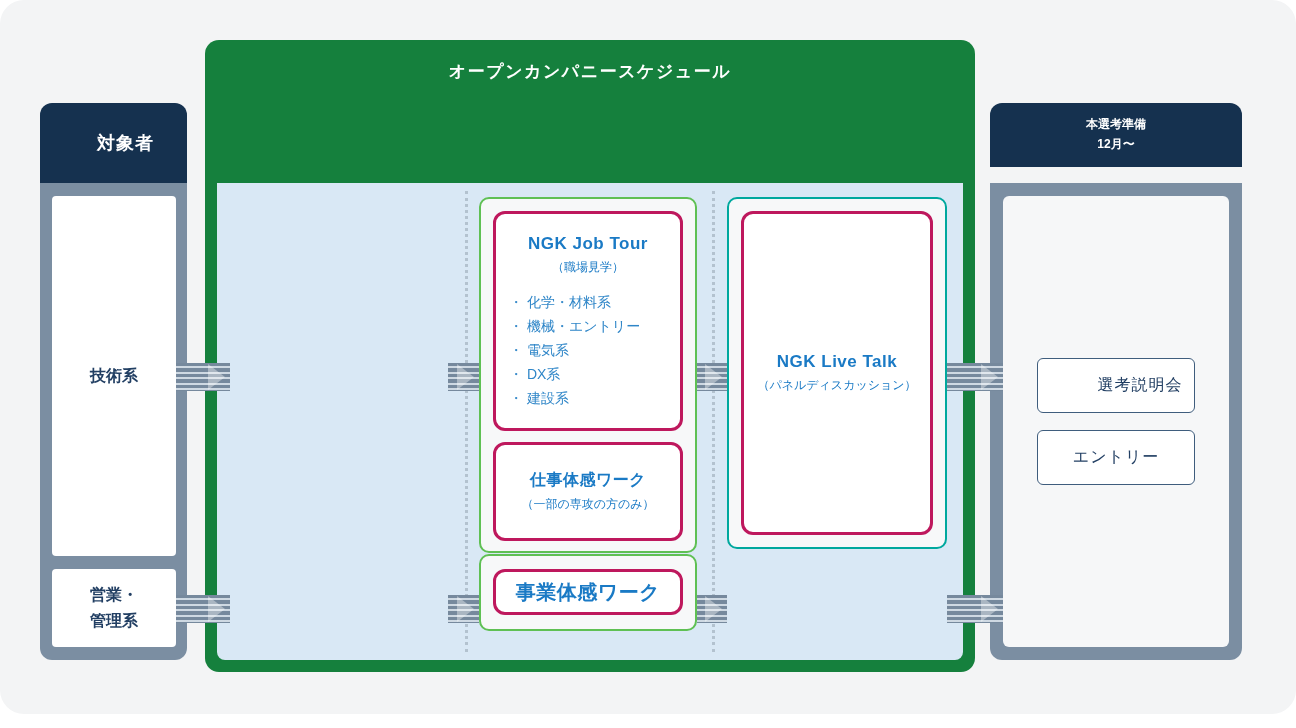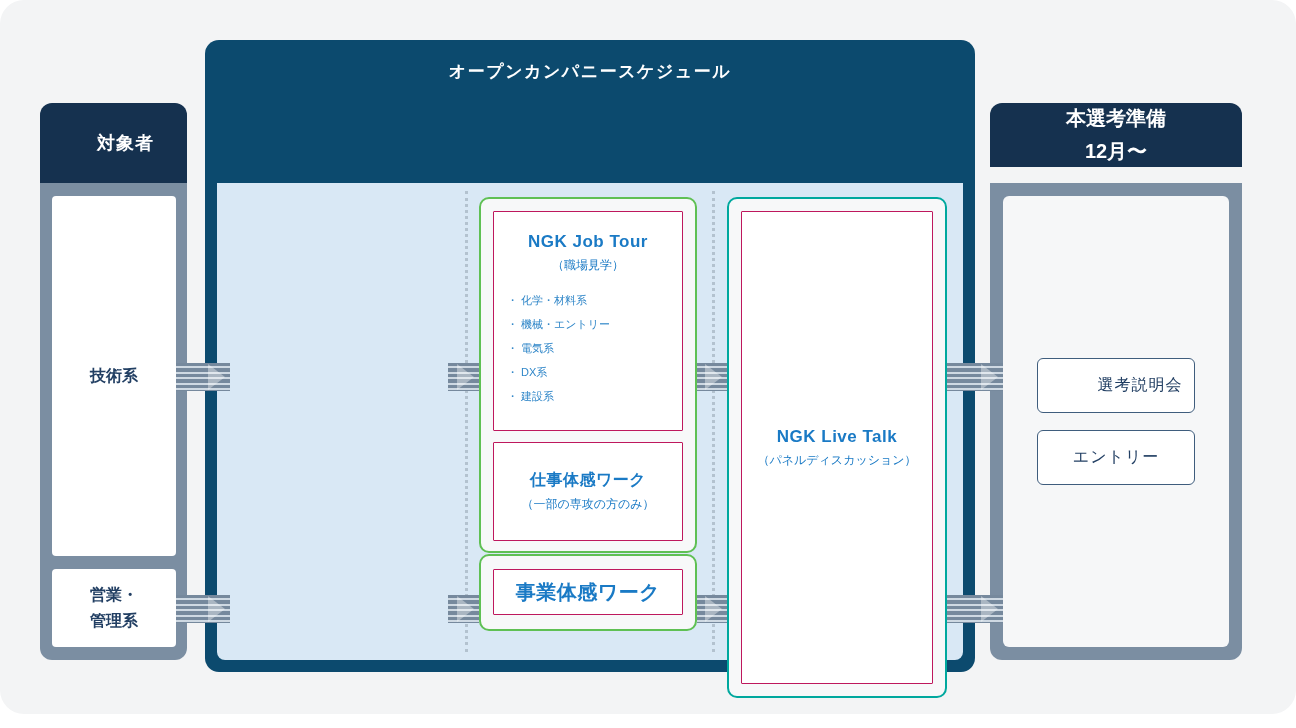--- a/index.html
+++ b/index.html
@@ -12,56 +12,56 @@
     background:#15314f; border-radius:12px 12px 0 0; display:flex; align-items:center; justify-content:center;padding-left:24px; }
   .aud-header span { color:#fff; font-size:18px; font-weight:bold; letter-spacing:1px; }
   .aud-body { position:absolute; left:40px; top:183px; width:147px; height:477px;
     background:#7b8ea2; border-radius:0 0 12px 12px; }
   .aud-box { position:absolute; background:#ffffff; border-radius:4px; display:flex; align-items:center; justify-content:center;
     color:#223f63; font-weight:bold; font-size:16px; text-align:center; white-space:pre-line; line-height:1.6; }
   .aud-box.tech  { left:52px; top:196px; width:124px; height:360px; }
   .aud-box.sales { left:52px; top:569px; width:124px; height:78px; }
 
   
-  .sched { position:absolute; left:205px; top:40px; width:770px; height:632px; background:#0c4a6e; border-radius:14px; }
+  .sched { position:absolute; left:205px; top:40px; width:770px; height:632px; background:#15803d; border-radius:14px; }
   .sched-title { position:absolute; left:0; top:0; width:100%; height:63px; display:flex; align-items:center; justify-content:center;
     color:#ffffff; font-size:17px; font-weight:bold; letter-spacing:1.5px; }
   .band { position:absolute; left:12px; top:63px; width:746px; height:80px; display:flex; }
   .seg { height:80px; display:flex; align-items:center; justify-content:center; }
   .seg.p1 { width:249px; background:#a5d22e; border-radius:8px 0 0 0; }
   .seg.p2 { width:247px; background:#68c24e; }
   .seg.p3 { width:250px; background:#00a89e; border-radius:0 8px 0 0; }
   .phase-chip { width:160px; height:56px; background:#ffffff; border-radius:10px;
     display:flex; flex-direction:column; align-items:center; justify-content:center; }
   .phase-id { font-family:"DejaVu Sans Mono",monospace; font-size:12px; font-weight:bold; color:#15314f; letter-spacing:1px; }
   .phase-period { font-size:19px; font-weight:bold; color:#15314f; margin-top:1px; }
 
   .sched-body { position:absolute; left:12px; top:143px; width:746px; height:477px; background:#d9e8f5; border-radius:0 0 8px 8px; }
   .vsep { position:absolute; top:8px; bottom:8px; width:0; border-left:3px dotted #b3c2cf; }
   .vsep.s1 { left:248px; } .vsep.s2 { left:495px; }
 
   .card { position:absolute; background:#f7f8f9; border-radius:10px; }
   .card.c-p1 { left:13px;  top:14px;  width:218px; height:448px; border:2px solid #a9d233; }
   .card.c-p2 { left:262px; top:14px;  width:218px; height:356px; border:2px solid #5fc054; }
   .card.c-p2b{ left:262px; top:371px; width:218px; height:77px;  border:2px solid #5fc054; }
-  .card.c-p3 { left:510px; top:14px;  width:220px; height:501px; border:2px solid #00a89e; }
-  .inner { position:absolute; background:#ffffff; border:1px solid #be185d; border-radius:1px; }
+  .card.c-p3 { left:510px; top:14px;  width:220px; height:352px; border:2px solid #00a89e; }
+  .inner { position:absolute; background:#ffffff; border:3px solid #be185d; border-radius:12px; }
   .inner.fill { left:12px; top:12px; right:12px; bottom:12px; display:flex; flex-direction:column; align-items:center; justify-content:center; }
   .inner.jobtour { left:12px; top:12px; right:12px; height:220px; text-align:center; padding-top:20px; }
   .inner.workfeel { left:12px; top:243px; right:12px; height:99px; display:flex; flex-direction:column; align-items:center; justify-content:center; }
   .inner.bizfeel { left:12px; top:13px; right:12px; height:46px; display:flex; align-items:center; justify-content:center; }
   .card-title { color:#1a7ac5; font-size:17px; font-weight:bold; letter-spacing:0.5px; }
   .card-sub { color:#1a7ac5; font-size:12px; margin-top:5px; }
   .bullets { list-style:none; text-align:left; margin-top:14px; padding-left:13px; }
-  .bullets li { color:#2f86c8; font-size:11px; line-height:24px; white-space:nowrap; }
+  .bullets li { color:#2f86c8; font-size:14px; line-height:24px; white-space:nowrap; }
 
   
   .prep-header { position:absolute; left:990px; top:103px; width:252px; height:64px; background:#15314f;
     border-radius:12px 12px 0 0; display:flex; align-items:center; justify-content:center;
-    color:#fff; font-size:20px; font-weight:bold; text-align:center; white-space:pre-line; line-height:1.65; }
+    color:#fff; font-size:12px; font-weight:bold; text-align:center; white-space:pre-line; line-height:1.65; }
   .prep-body { position:absolute; left:990px; top:183px; width:252px; height:477px; background:#7b8ea2; border-radius:0 0 12px 12px; }
   .prep-box { position:absolute; left:1003px; top:196px; width:226px; height:451px; background:#f6f7f8; border-radius:6px; }
   .prep-btn { position:absolute; left:1037px; width:158px; height:55px; background:#ffffff; border:1.5px solid #3f5d7d; border-radius:6px;
     display:flex; align-items:center; justify-content:center; color:#223f63; font-size:16px; letter-spacing:1px; cursor:pointer; }
   .prep-btn.b1 { top:358px;padding-left:48px; } .prep-btn.b2 { top:430px; }
 
   
   .flow { position:absolute; height:28px; background-color:#76899d; z-index:30;
     background-image:repeating-linear-gradient(to bottom, rgba(255,255,255,0) 0px, rgba(255,255,255,0) 3.5px, rgba(222,231,239,0.85) 3.5px, rgba(222,231,239,0.85) 5.5px); }
   .flow .chev { position:absolute; right:5px; top:50%; transform:translateY(-50%); width:0; height:0;

